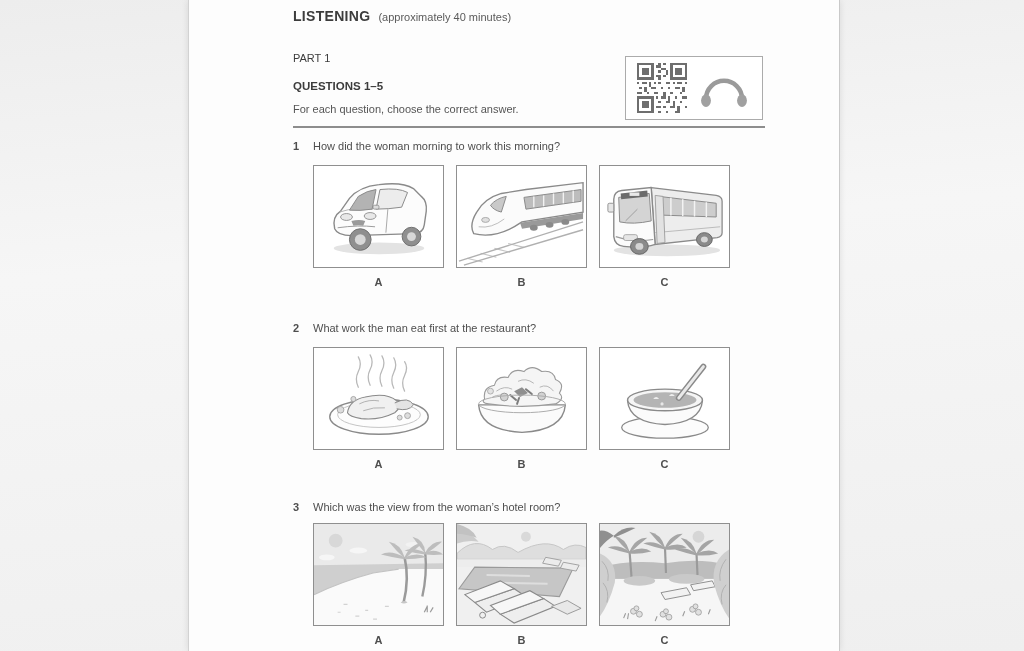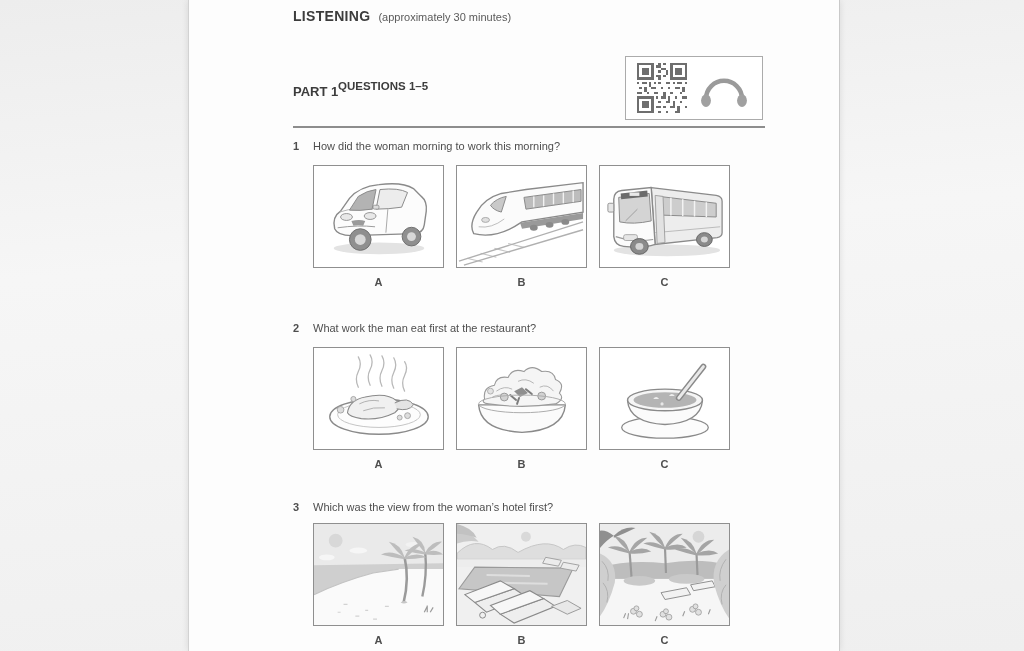--- a/index.html
+++ b/index.html
@@ -12,22 +12,22 @@
   .page{
     position:absolute;left:188px;top:0;width:650px;height:651px;
     background:#fdfdfd;
     border-left:1px solid #d2d2d2;border-right:1px solid #c9c9c9;
     box-shadow:0 0 7px rgba(0,0,0,.10);
   }
   .abs{position:absolute;justify-content:center;}
   .h-listening{left:104px;top:8px;display:flex;align-items:baseline;gap:8px;}
   .h-listening .main{font-size:14px;font-weight:bold;color:#3c3c3c;letter-spacing:.3px;}
   .h-listening .sub{font-size:11px;color:#5a5a5a;}
-  .part-title{left:104px;top:52px;font-size:13px;font-weight:bold;color:#3c3c3c;margin-top:32px;}
-  .q-range{left:104px;top:80px;font-size:11.5px;font-weight:bold;color:#3c3c3c;margin-left:45px;}
+  .part-title{left:104px;top:52px;font-size:11px;font-weight:normal;color:#3c3c3c;}
+  .q-range{left:104px;top:80px;font-size:11.5px;font-weight:bold;color:#3c3c3c;}
   .instructions{left:104px;top:103px;font-size:11px;color:#555;}
   .divider{left:104px;top:126px;width:472px;height:2px;background:#8d8d8d;}
   .audio-box{
     left:436px;top:56px;width:138px;height:64px;box-sizing:border-box;
     border:1px solid #ababab;background:#fff;
     display:flex;align-items:center;justify-content:space-between;padding:0 11px;
   }
   .audio-box svg{display:block;}
   .qline{left:104px;display:flex;font-size:11px;color:#4e4e4e;line-height:14px;}
   .qline .num{width:20px;font-weight:bold;flex:none;}
@@ -40,24 +40,25 @@
   .imgbox svg{display:block;width:129px;height:101px;}
   .letter{text-align:center;font-size:11px;font-weight:bold;color:#4e4e4e;margin-top:8px;}
 </style>
 </head>
 <body>
 
 <div class="page">
 
   <div class="abs h-listening">
     <span class="main">LISTENING</span>
-    <span class="sub">(approximately 30 minutes)</span>
+    <span class="sub">(approximately 40 minutes)</span>
   </div>
   <div class="abs part-title">PART 1</div>
   <div class="abs q-range">QUESTIONS 1–5</div>
+  <div class="abs instructions">For each question, choose the correct answer.</div>
 
   <div class="abs audio-box">
     <span>
       <svg width="50" height="50" viewBox="0 0 21 21" shape-rendering="crispEdges">
         <rect width="21" height="21" fill="#ffffff"></rect>
         <g fill="#6e6e6e">
           <path d="M0 0h7v7H0z"></path>
             <path d="M14 0h7v7h-7z"></path>
             <path d="M0 14h7v7H0z"></path>
         </g>
@@ -220,21 +221,21 @@
           <path d="M70 49 q3 -4 6 0 z" fill="#ededed"></path>
           <circle cx="63" cy="57" r="1.6" fill="#e8e8e8"></circle>
         </svg>
       </div>
       <div class="letter">C</div>
     </div>
   </div>
 
   <div class="abs qline" style="top:500px">
     <span class="num">3</span>
-    <span class="txt">Which was the view from the woman’s hotel first?</span>
+    <span class="txt">Which was the view from the woman’s hotel room?</span>
   </div>
   <div class="abs opts" style="top:523px">
     <div class="option">
       <div class="imgbox">
         <svg viewBox="0 0 131 103" preserveAspectRatio="none">
           <rect width="131" height="103" fill="#eaeaea"></rect>
           <circle cx="22" cy="17" r="7" fill="#d8d8d8"></circle>
           <ellipse cx="45" cy="27" rx="9" ry="3" fill="#f6f6f6"></ellipse>
           <ellipse cx="13" cy="34" rx="8" ry="3" fill="#f6f6f6"></ellipse>
           <ellipse cx="101" cy="21" rx="8" ry="2.6" fill="#f2f2f2"></ellipse>

